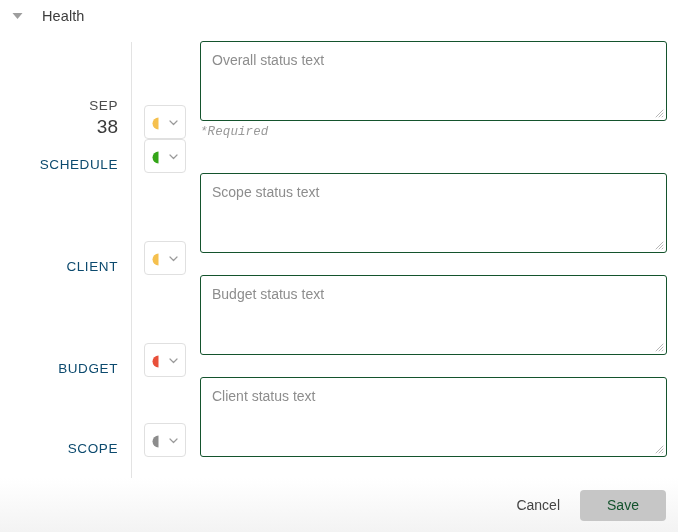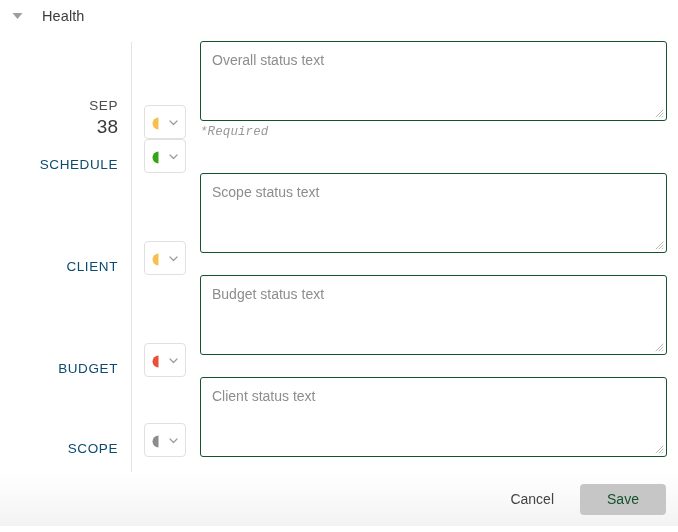--- a/index.html
+++ b/index.html
@@ -142,28 +142,27 @@
     font-style: italic;
     color: #9a9a9a;
     letter-spacing: .1px;
     font-family: Liberation Mono, monospace;
   }
   .spacer-req { height: 22px; }
 
   
   .footer {
     position: absolute;
-    left: 0; bottom: 6px;
+    left: 0; bottom: 0;
     width: 678px;
     height: 54px;
     display: flex;
     align-items: center;
     justify-content: flex-end;
     padding-right: 12px;
-    gap: 6px;
     background: linear-gradient(to bottom, #ffffff 0%, #fbfbfb 35%, #f3f3f3 100%);
   }
   .btn-cancel {
     border: none;
     background: transparent;
     font-family: "Liberation Sans", sans-serif;
     font-size: 14px;
     color: #444;
     padding: 9px 20px;
     cursor: pointer;

